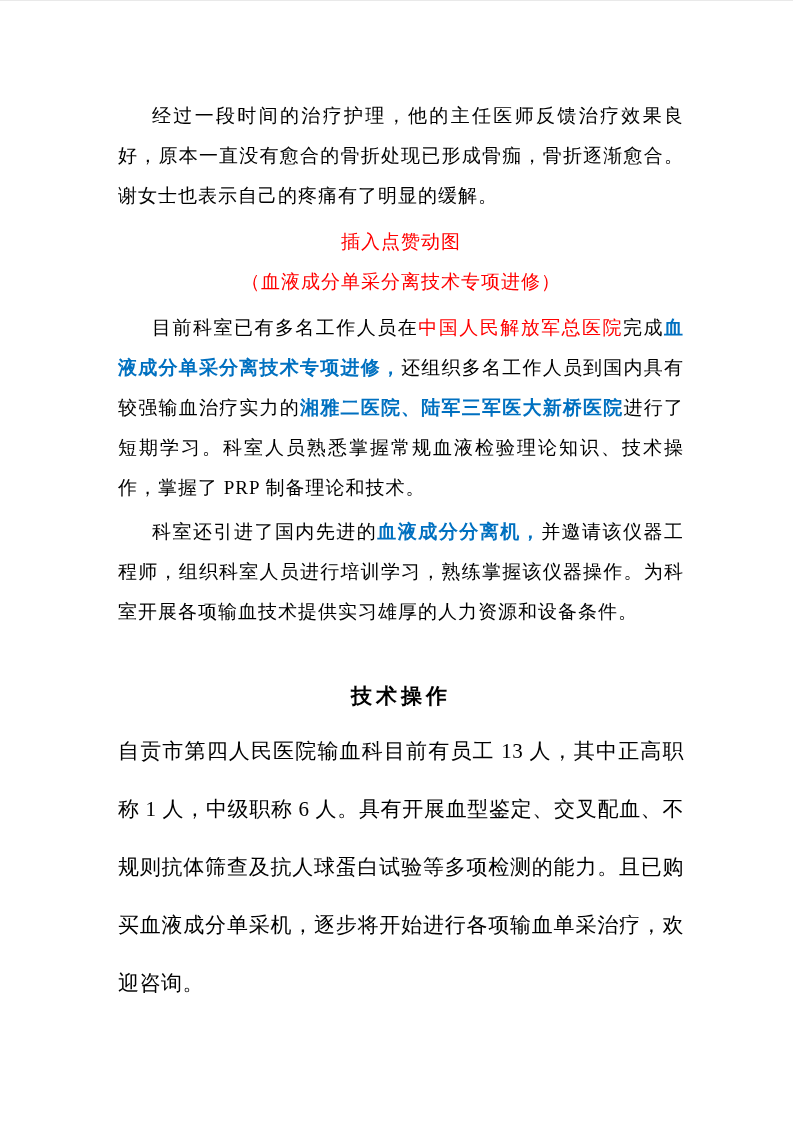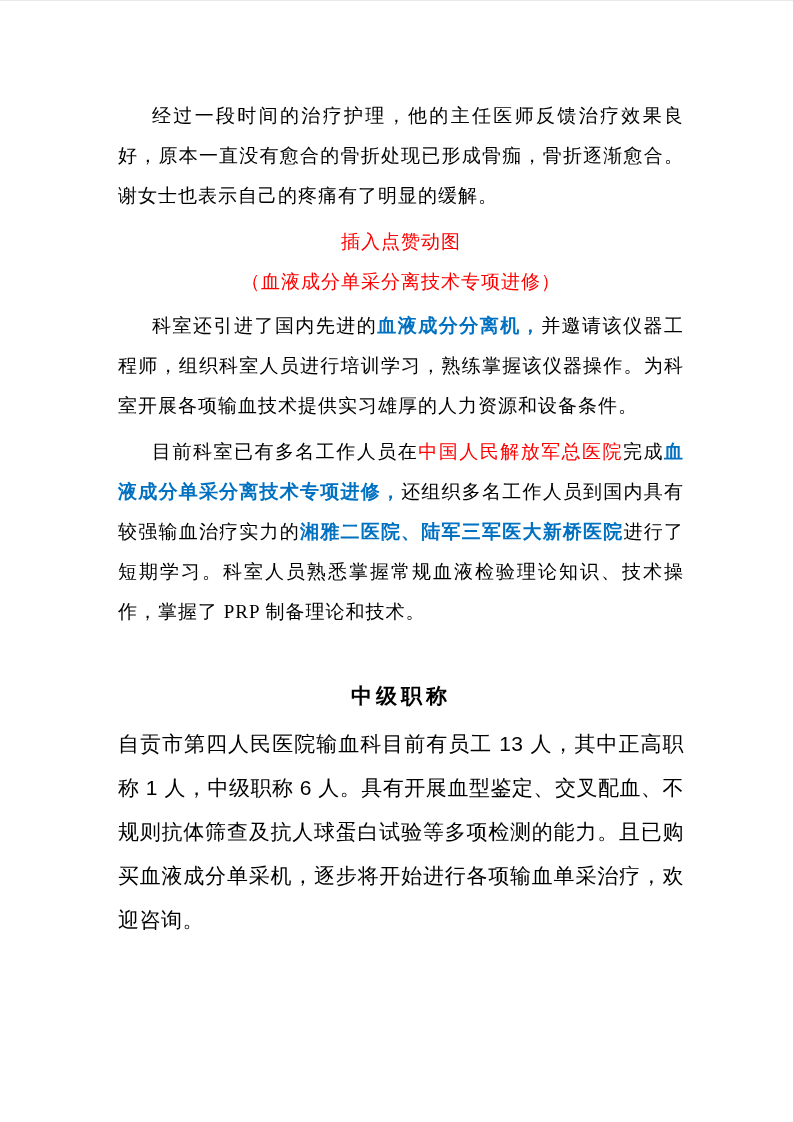--- a/index.html
+++ b/index.html
@@ -53,45 +53,45 @@
     font-family: "Liberation Serif", "DejaVu Serif", serif;
     font-size: 21px;
     line-height: 40px;
     font-weight: bold;
     letter-spacing: 4px;
     text-align: center;
   }
   
   .hei {
     margin-top: 6px;
-    font-family: Liberation Sans, sans-serif;
+    font-family: Liberation Serif, serif;
     font-size: 21px;
-    line-height: 44px;
+    line-height: 58px;
     letter-spacing: 0.5px;
     text-align: justify;
     text-align-last: left;
   }
   .run-red { color: #ff0000; }
   .run-blue-bold { color: #0070c0; font-weight: bold; }
 </style>
 </head>
 <body>
 
 <div class="page">
   <div class="content">
 
     <p class="kai indent"><span>经过一段时间的治疗护理，他的主任医师反馈治疗效果良好，原本一直没有愈合的骨折处现已形成骨痂，骨折逐渐愈合。谢女士也表示自己的疼痛有了明显的缓解。</span></p>
 
     <p class="center-note sp6"><span class="run-red">插入点赞动图</span></p>
 
     <p class="center-note"><span class="run-red">（血液成分单采分离技术专项进修）</span></p>
 
 
+    <p class="kai indent sp6"><span>目前科室已有多名工作人员在</span><span class="run-red">中国人民解放军总医院</span><span>完成</span><span class="run-blue-bold">血液成分单采分离技术专项进修，</span><span>还组织多名工作人员到国内具有较强输血治疗实力的</span><span class="run-blue-bold">湘雅二医院、陆军三军医大新桥医院</span><span>进行了短期学习。科室人员熟悉掌握常规血液检验理论知识、技术操作，掌握了 PRP 制备理论和技术。</span></p>
+
     <p class="kai indent sp4"><span>科室还引进了国内先进的</span><span class="run-blue-bold">血液成分分离机，</span><span>并邀请该仪器工程师，组织科室人员进行培训学习，熟练掌握该仪器操作。为科室开展各项输血技术提供实习雄厚的人力资源和设备条件。</span></p>
 
-    <p class="kai indent sp6"><span>目前科室已有多名工作人员在</span><span class="run-red">中国人民解放军总医院</span><span>完成</span><span class="run-blue-bold">血液成分单采分离技术专项进修，</span><span>还组织多名工作人员到国内具有较强输血治疗实力的</span><span class="run-blue-bold">湘雅二医院、陆军三军医大新桥医院</span><span>进行了短期学习。科室人员熟悉掌握常规血液检验理论知识、技术操作，掌握了 PRP 制备理论和技术。</span></p>
-
-    <p class="heading"><span>中级职称</span></p>
+    <p class="heading"><span>技术操作</span></p>
 
     <p class="hei"><span>自贡市第四人民医院输血科目前有员工 13 人，其中正高职称 1 人，中级职称 6 人。具有开展血型鉴定、交叉配血、不规则抗体筛查及抗人球蛋白试验等多项检测的能力。且已购买血液成分单采机，逐步将开始进行各项输血单采治疗，欢迎咨询。</span></p>
 
   </div>
 </div>
 
 </body></html>

